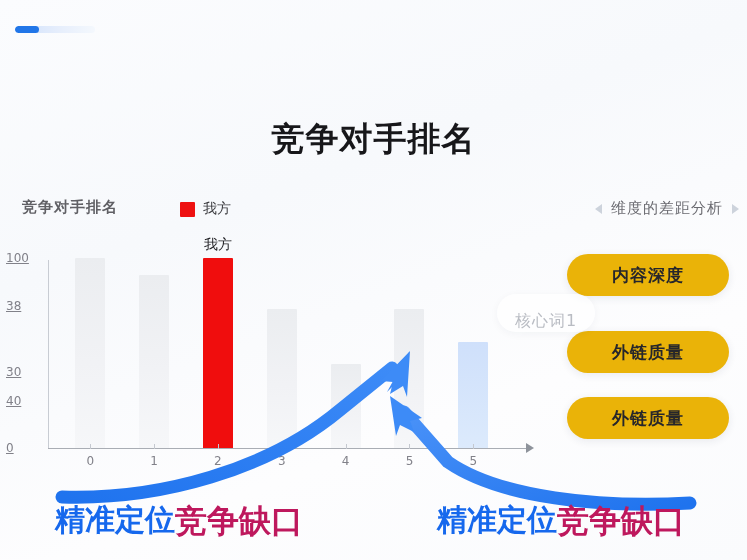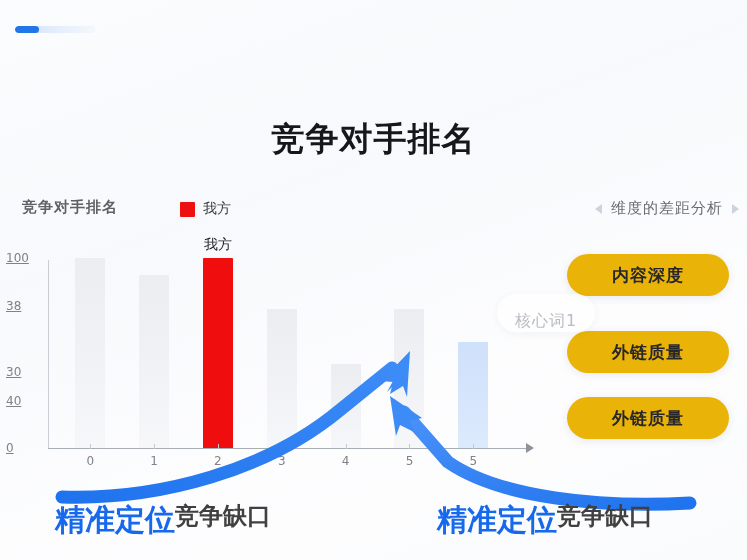--- a/index.html
+++ b/index.html
@@ -310,23 +310,23 @@
   }
   #caption-left  { left: 55px; }
   #caption-right { left: 437px; }
   .caption-strong {
     font-size: 30px;
     font-weight: bold;
     color: #1668ed;
     letter-spacing: 0px;
   }
   .caption-light {
-    font-size: 24px;
-    font-weight: bold;
-    color: #404040;
+    font-size: 32px;
+    font-weight: bold;
+    color: #be185d;
     letter-spacing: 0px;
   }
 </style>
 </head>
 <body>
 
 <div id="header-block">
 
   <div id="progress-bar">
     <div id="progress-bar-fill" style="width: 30%;"></div>

